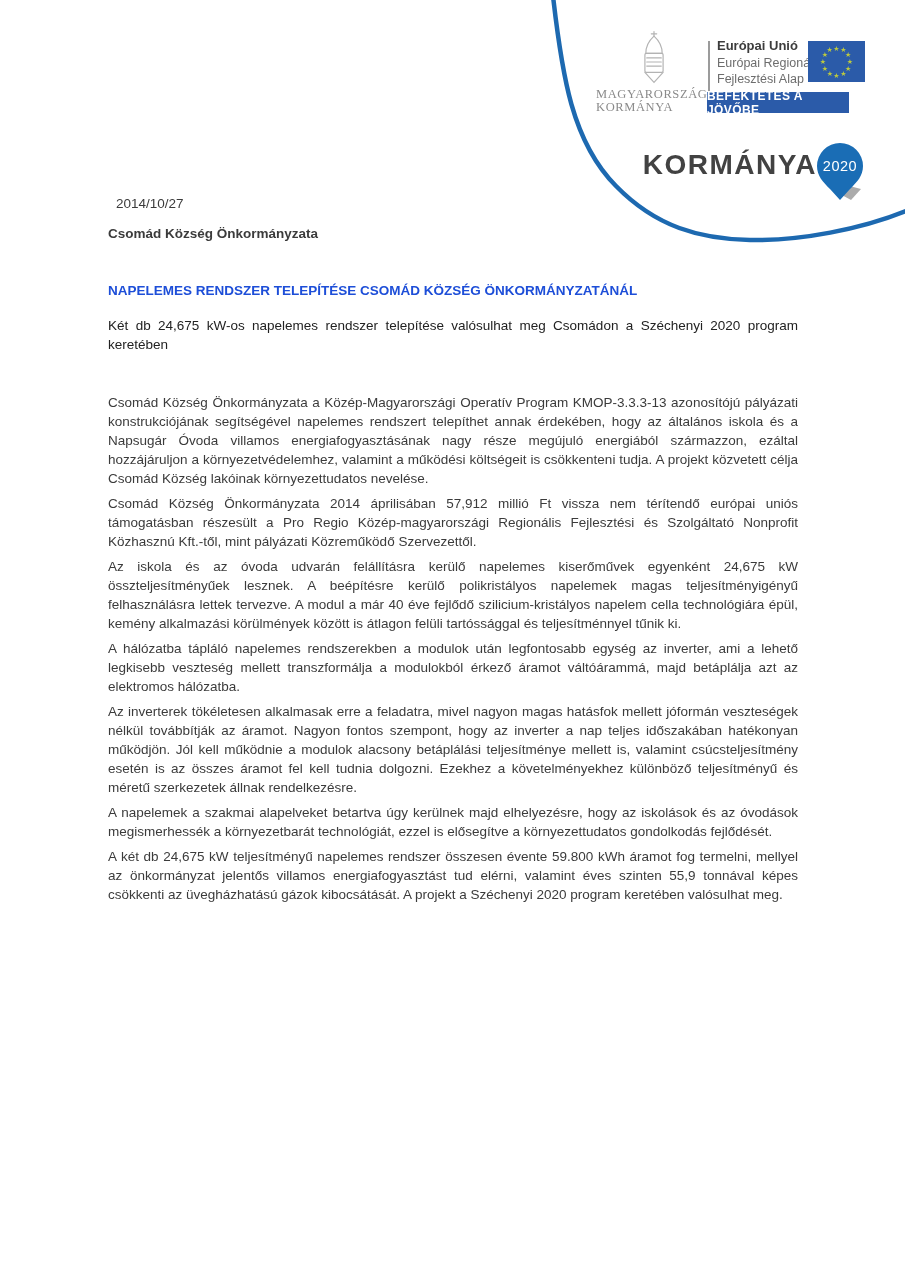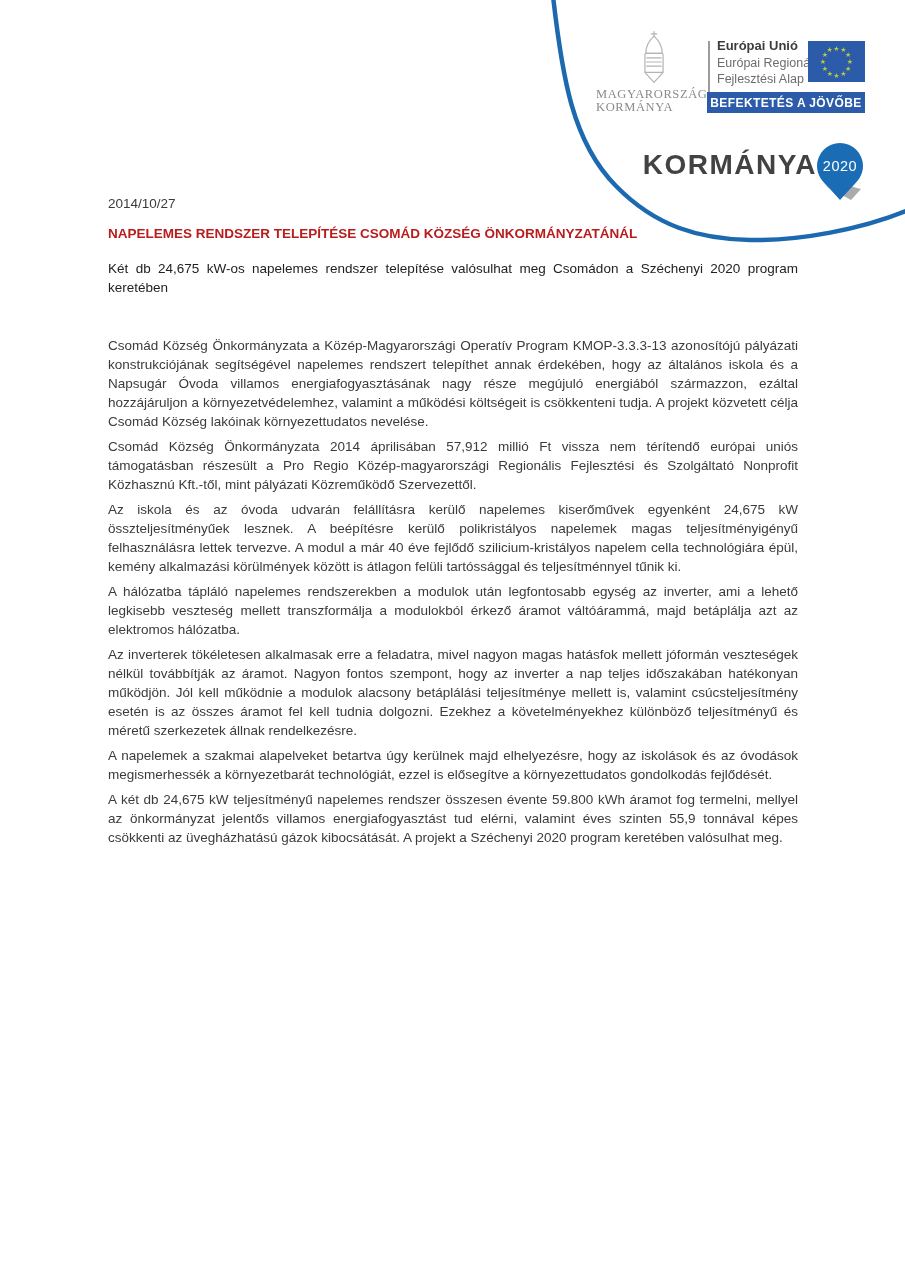--- a/index.html
+++ b/index.html
@@ -23,44 +23,44 @@
     color:#8a8a8a;letter-spacing:0.6px;
   }
   
   .eu-divider{position:absolute;left:708px;top:41px;width:2px;height:51px;background:#9b9b9b;}
   .eu-text{position:absolute;left:717px;top:38px;line-height:16.5px;}
   .eu-title{font-size:13px;font-weight:bold;color:#3c3c3c;}
   .eu-sub{font-size:12.5px;color:#6d6d6d;}
   .eu-flag{position:absolute;left:808px;top:41px;width:57px;height:41px;}
   .eu-star{fill:#bcc93f;font-size:7px;text-anchor:middle;}
   .banner{
-    position:absolute;left:707px;top:92px;width:158px;height:21px;
+    position:absolute;left:707px;top:92px;width:142px;height:21px;
     background:#2b5ba9;color:#ffffff;
     font-size:12px;font-weight:bold;letter-spacing:0.4px;
     display:flex;align-items:center;justify-content:center;
   }
   
   .szechenyi-word{
     position:absolute;right:88px;top:149px;
     font-size:28px;font-weight:bold;color:#424242;letter-spacing:1.5px;
   }
   .szechenyi-pin{position:absolute;left:815px;top:138px;width:50px;height:68px;}
   .pin-year{
     fill:#ffffff;font-family:"Liberation Sans",sans-serif;
     font-size:14.5px;letter-spacing:0.5px;text-anchor:middle;font-weight:400;
   }
   
   .doc{position:absolute;left:108px;top:196px;width:690px;}
-  .doc-date{font-size:13.5px;margin:0 0 15px 0;}
+  .doc-date{font-size:13.5px;margin:0 0 15px 8px;}
   .doc-org{font-size:13.5px;font-weight:bold;margin:0 0 42px 0;}
   .doc-title{
     font-size:28px;font-weight:bold;color:#2456a9;
     margin:0 0 15px 0;letter-spacing:0.5px;
   }
-  .doc-headline{font-size:13.5px;font-weight:bold;margin:0 0 18px 0;color:#b91c1c;}
+  .doc-headline{font-size:13.5px;font-weight:bold;margin:0 0 18px 0;color:#1d4ed8;}
   .doc-lead{
     font-size:13.5px;font-weight:normal;line-height:19px;color:#222;
     text-align:justify;margin:0 0 39px 0;
   }
   .doc-paragraphs p{
     font-size:13.5px;line-height:19px;
     text-align:justify;
     margin:0 0 6px 0;color:#3b3b3b;
   }
 </style>
@@ -116,20 +116,21 @@
 
   <div class="szechenyi-word">KORMÁNYA</div>
   <svg class="szechenyi-pin" viewBox="0 0 50 68" aria-hidden="true">
     <polygon points="27,46 46,51 36,62 25,56" fill="#ababab"></polygon>
     <path d="M25 5 A23 23 0 0 1 48 28 C48 38 42 44 35 51 L25 62 L15 51 C8 44 2 38 2 28 A23 23 0 0 1 25 5 Z" fill="#1a6db5"></path>
     <text class="pin-year" x="25" y="33">2020</text>
   </svg>
 
   <div class="doc">
     <p class="doc-date">2014/10/27</p>
+    <p class="doc-org">Csomád Község Önkormányzata</p>
     <h2 class="doc-headline">NAPELEMES RENDSZER TELEPÍTÉSE CSOMÁD KÖZSÉG ÖNKORMÁNYZATÁNÁL</h2>
     <p class="doc-lead">Két db 24,675 kW-os napelemes rendszer telepítése valósulhat meg Csomádon a Széchenyi 2020 program keretében</p>
     <div class="doc-paragraphs">
       <p>Csomád Község Önkormányzata a Közép-Magyarországi Operatív Program KMOP-3.3.3-13 azonosítójú pályázati konstrukciójának segítségével napelemes rendszert telepíthet annak érdekében, hogy az általános iskola és a Napsugár Óvoda villamos energiafogyasztásának nagy része megújuló energiából származzon, ezáltal hozzájáruljon a környezetvédelemhez, valamint a működési költségeit is csökkenteni tudja. A projekt közvetett célja Csomád Község lakóinak környezettudatos nevelése.</p>
       <p>Csomád Község Önkormányzata 2014 áprilisában 57,912 millió Ft vissza nem térítendő európai uniós támogatásban részesült a Pro Regio Közép-magyarországi Regionális Fejlesztési és Szolgáltató Nonprofit Közhasznú Kft.-től, mint pályázati Közreműködő Szervezettől.</p>
       <p>Az iskola és az óvoda udvarán felállításra kerülő napelemes kiserőművek egyenként 24,675 kW összteljesítményűek lesznek. A beépítésre kerülő polikristályos napelemek magas teljesítményigényű felhasználásra lettek tervezve. A modul a már 40 éve fejlődő szilicium-kristályos napelem cella technológiára épül, kemény alkalmazási körülmények között is átlagon felüli tartóssággal és teljesítménnyel tűnik ki.</p>
       <p>A hálózatba tápláló napelemes rendszerekben a modulok után legfontosabb egység az inverter, ami a lehető legkisebb veszteség mellett transzformálja a modulokból érkező áramot váltóárammá, majd betáplálja azt az elektromos hálózatba.</p>
       <p>Az inverterek tökéletesen alkalmasak erre a feladatra, mivel nagyon magas hatásfok mellett jóformán veszteségek nélkül továbbítják az áramot. Nagyon fontos szempont, hogy az inverter a nap teljes időszakában hatékonyan működjön. Jól kell működnie a modulok alacsony betáplálási teljesítménye mellett is, valamint csúcsteljesítmény esetén is az összes áramot fel kell tudnia dolgozni. Ezekhez a követelményekhez különböző teljesítményű és méretű szerkezetek állnak rendelkezésre.</p>
       <p>A napelemek a szakmai alapelveket betartva úgy kerülnek majd elhelyezésre, hogy az iskolások és az óvodások megismerhessék a környezetbarát technológiát, ezzel is elősegítve a környezettudatos gondolkodás fejlődését.</p>
       <p>A két db 24,675 kW teljesítményű napelemes rendszer összesen évente 59.800 kWh áramot fog termelni, mellyel az önkormányzat jelentős villamos energiafogyasztást tud elérni, valamint éves szinten 55,9 tonnával képes csökkenti az üvegházhatású gázok kibocsátását. A projekt a Széchenyi 2020 program keretében valósulhat meg.</p>

